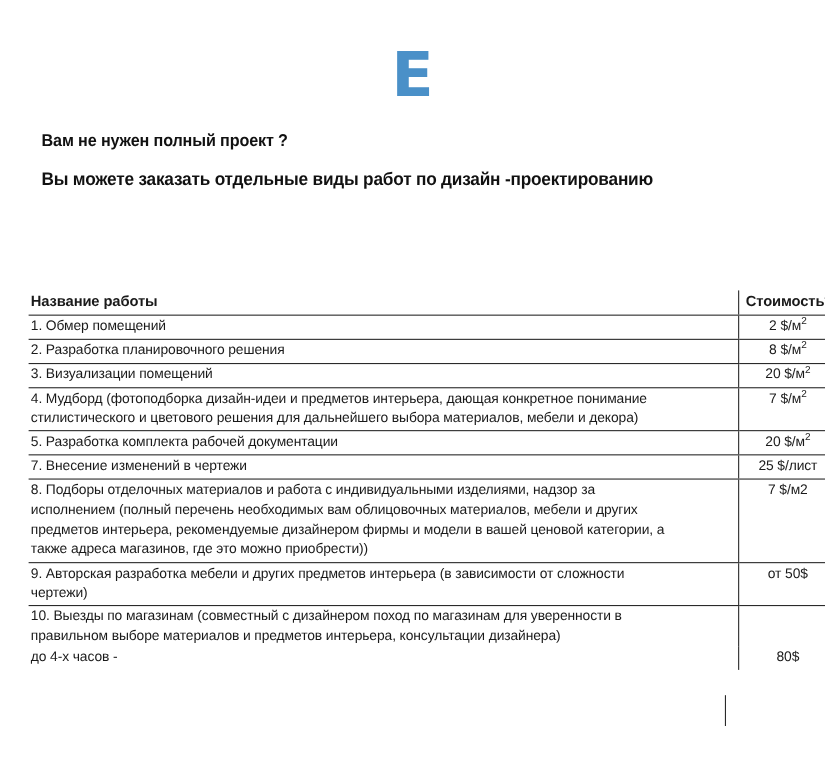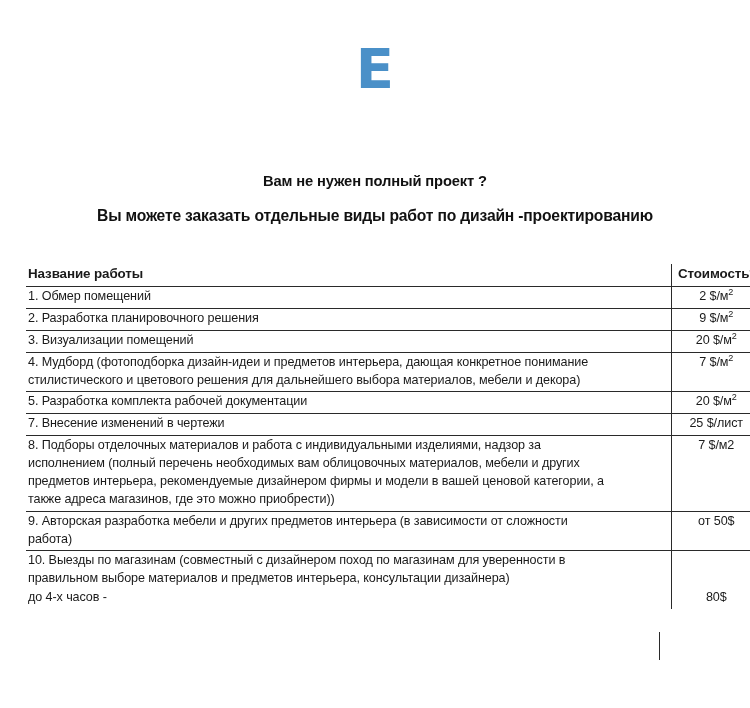--- a/index.html
+++ b/index.html
@@ -35,22 +35,20 @@
     letter-spacing: 0;
     color: #4a90c8;
     user-select: none;
   }
 
   
   .headings {
     width: 100%;
     box-sizing: border-box;
     padding: 0 20px;
-    margin-top: 52px;
-    text-align: center;
   }
   .heading-1 {
     font-size: 15.5px;
     font-weight: 700;
     letter-spacing: -0.15px;
     color: #111111;
     margin: 0 0 16px 0;
     transform: scaleX(0.95);
     transform-origin: center;
   }
@@ -155,21 +153,21 @@
         <tr class="rule">
           <td>
             <span class="cell-line">1. Обмер помещений</span>
           </td>
           <td class="price"><span>2 $/м</span><sup class="sq">2</sup></td>
         </tr>
         <tr class="rule">
           <td>
             <span class="cell-line">2. Разработка планировочного решения</span>
           </td>
-          <td class="price"><span>9 $/м</span><sup class="sq">2</sup></td>
+          <td class="price"><span>8 $/м</span><sup class="sq">2</sup></td>
         </tr>
         <tr class="rule">
           <td>
             <span class="cell-line">3. Визуализации помещений</span>
           </td>
           <td class="price"><span>20 $/м</span><sup class="sq">2</sup></td>
         </tr>
         <tr class="rule">
           <td>
             <span class="cell-line">4. Мудборд (фотоподборка дизайн-идеи и предметов интерьера, дающая конкретное понимание</span>
@@ -194,21 +192,21 @@
             <span class="cell-line">8. Подборы отделочных материалов и работа с индивидуальными изделиями, надзор за</span>
             <span class="cell-line">исполнением (полный перечень необходимых вам облицовочных материалов, мебели и других</span>
             <span class="cell-line">предметов интерьера, рекомендуемые дизайнером фирмы и модели в вашей ценовой категории, а</span>
             <span class="cell-line">также адреса магазинов, где это можно приобрести))</span>
           </td>
           <td class="price"><span>7 $/м2</span></td>
         </tr>
         <tr class="rule">
           <td>
             <span class="cell-line">9. Авторская разработка мебели и других предметов интерьера (в зависимости от сложности</span>
-            <span class="cell-line">работа)</span>
+            <span class="cell-line">чертежи)</span>
           </td>
           <td class="price"><span>от 50$</span></td>
         </tr>
         <tr class="">
           <td style="padding-bottom: 0px; margin-top: 12px;">
             <span class="cell-line">10. Выезды по магазинам  (совместный с дизайнером поход по магазинам для уверенности в</span>
             <span class="cell-line">правильном выборе материалов и предметов интерьера, консультации дизайнера)</span>
           </td>
           <td class="price" style="padding-bottom: 0px;"></td>
         </tr>

